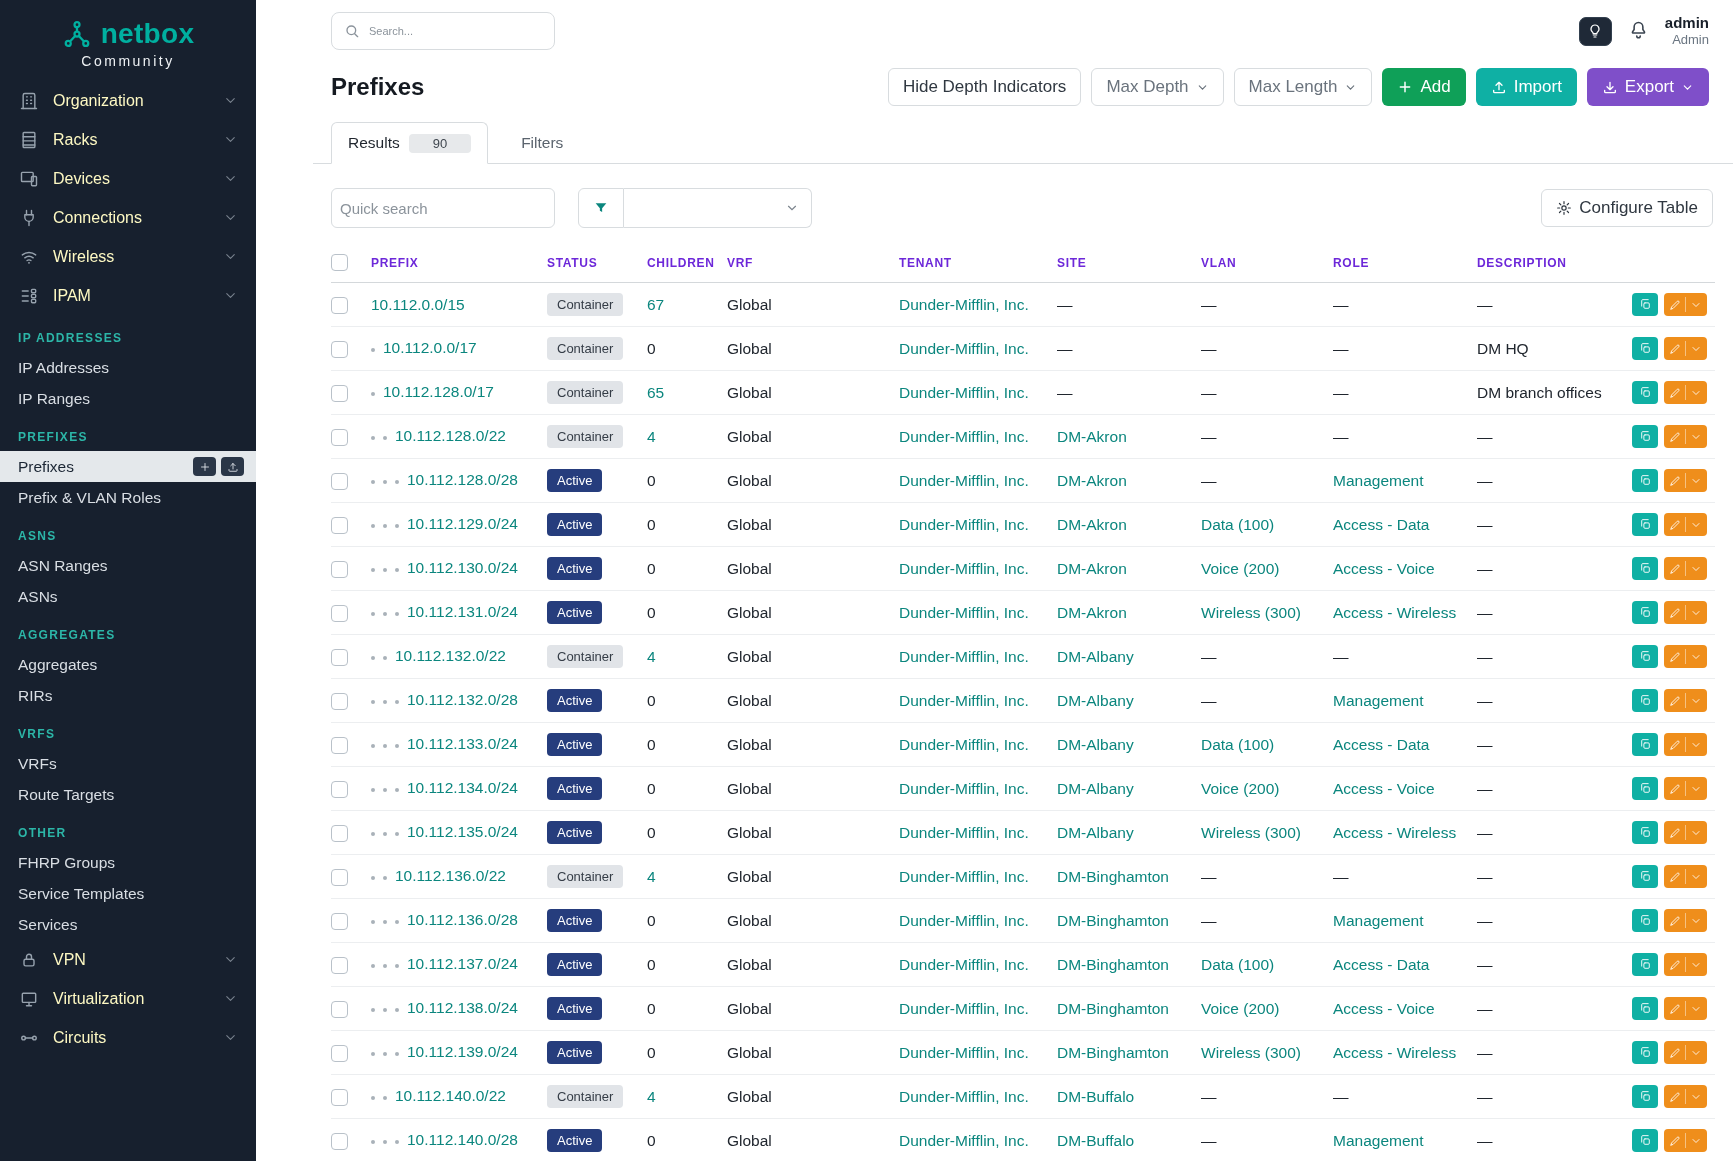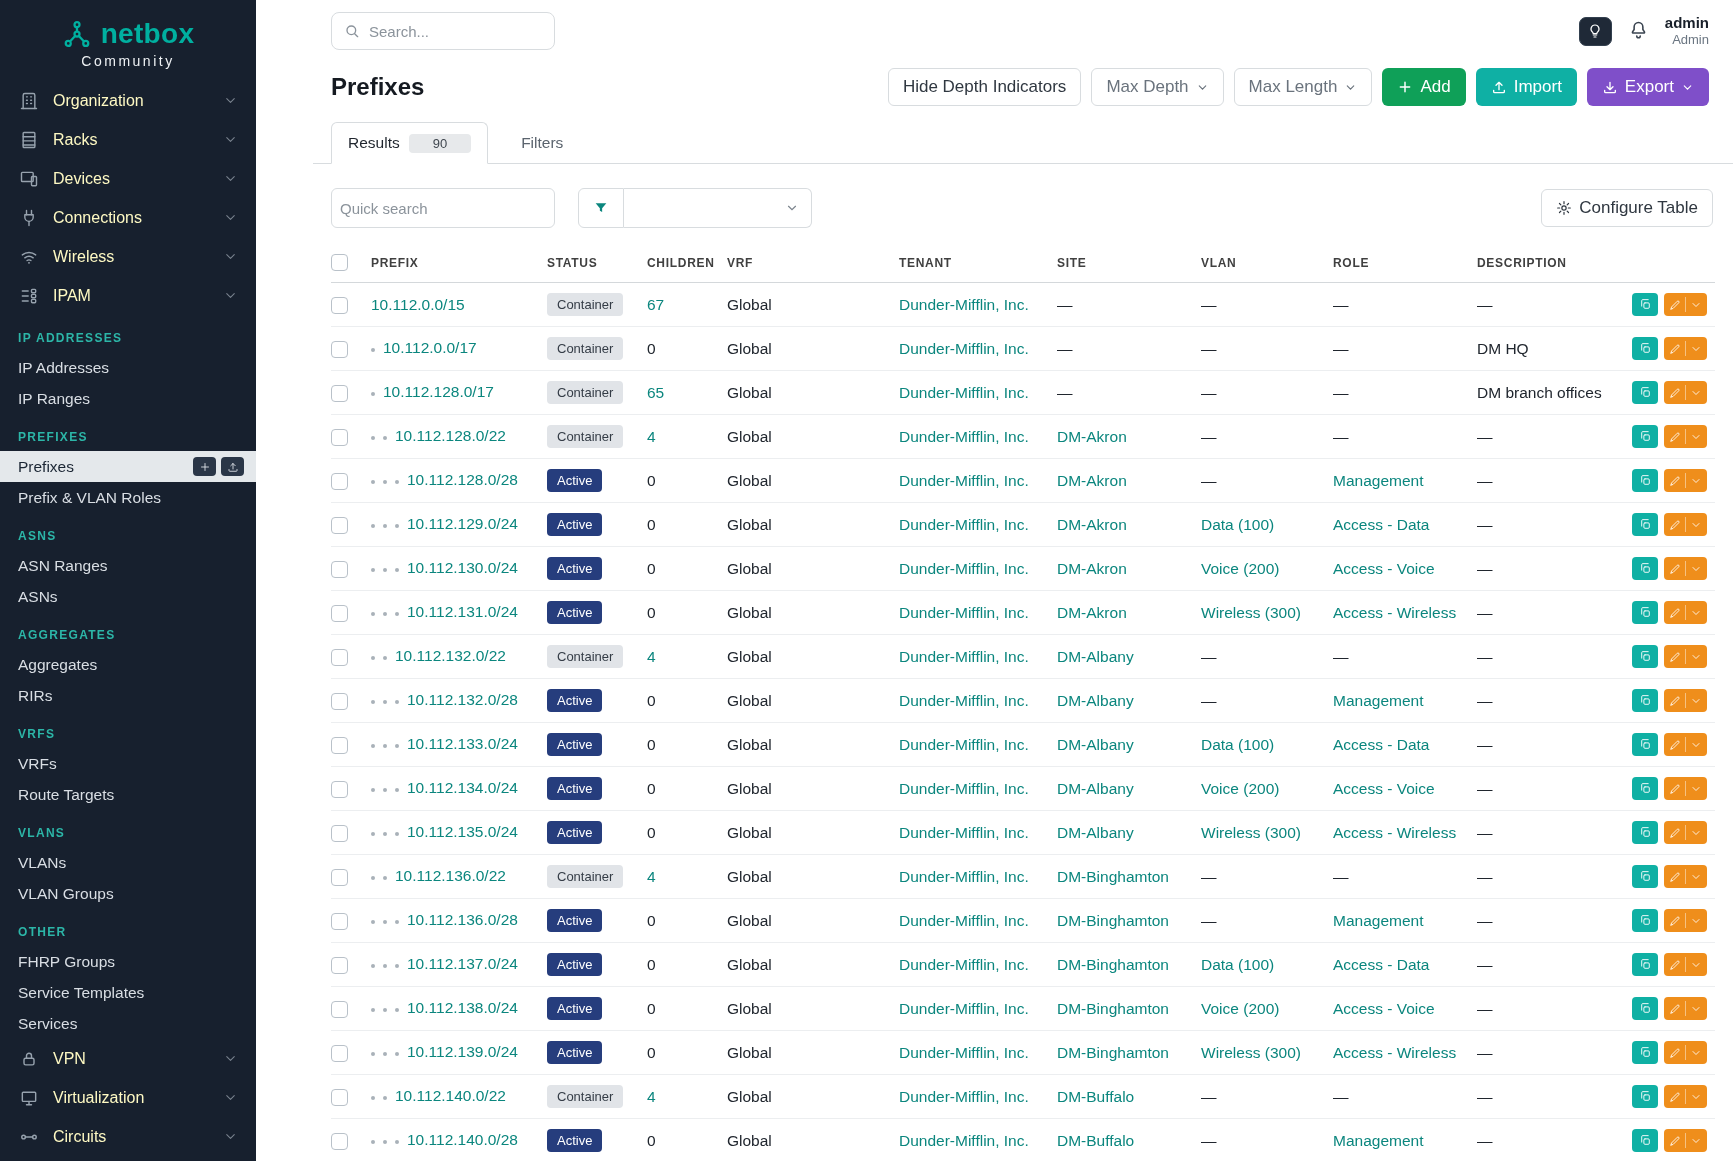--- a/index.html
+++ b/index.html
@@ -37,21 +37,21 @@
   .mini-btn{width:23px;height:19px;border-radius:4px;background:#2a3647;color:#e6eaee;
     display:flex;align-items:center;justify-content:center;cursor:pointer}
   .mini-btn svg{width:12px;height:12px}
 
   
   .main{margin-left:313px;width:1420px}
   .topbar{height:62px;display:flex;align-items:center;padding:0 24px 0 18px}
   .searchbox{width:224px;height:38px;border:1px solid var(--border);border-radius:8px;
     display:flex;align-items:center;gap:9px;padding:0 12px;background:#fff;color:#8b939b}
   .searchbox svg{width:16px;height:16px}
-  .searchbox input{border:none;outline:none;font-size:15px;width:100%;background:transparent;color:#333}
+  .searchbox input{border:none;outline:none;font-size:11px;width:100%;background:transparent;color:#333}
   .searchbox input::placeholder{color:#8b939b}
   .topbar-right{margin-left:auto;display:flex;align-items:center;gap:16px}
   .theme-btn{width:33px;height:29px;border-radius:7px;background:#1f2937;border:1px solid #33404f;
     color:#fff;display:flex;align-items:center;justify-content:center;cursor:pointer}
   .theme-btn svg{width:16px;height:16px}
   .bell-btn{color:#39434f;cursor:pointer}
   .bell-btn svg{width:21px;height:21px}
   .user-block{text-align:right;line-height:1.2}
   .user-name{font-weight:bold;font-size:15px;color:#19202a}
   .user-role{font-size:13px;color:#6b7682}
@@ -84,21 +84,21 @@
     display:flex;align-items:center;justify-content:center;color:var(--link);background:#fff;cursor:pointer}
   .filter-btn svg{width:16px;height:16px}
   .filter-select{width:188px;height:40px;border:1px solid var(--border);border-left:none;
     border-radius:0 6px 6px 0;display:flex;align-items:center;justify-content:flex-end;
     padding:0 12px;color:#7c848d;background:#fff;cursor:pointer}
   .filter-select svg{width:14px;height:14px}
   .configure-btn{margin-left:auto}
 
   .table-wrap{padding:26px 20px 0 18px}
   table{width:100%;border-collapse:collapse;table-layout:fixed}
-  th{font-size:12px;color:#404040;letter-spacing:.7px;text-align:left;font-weight:bold;
+  th{font-size:12px;color:#6d28d9;letter-spacing:.7px;text-align:left;font-weight:bold;
     padding:0 8px 11px 0;border-bottom:1px solid #d4d8db;text-transform:uppercase}
   td{height:44px;border-bottom:1px solid #eceef0;font-size:15.5px;color:#20262e;padding:0 8px 0 0;
     overflow:hidden;white-space:nowrap}
   .checkbox{width:17px;height:17px;border:1px solid #b9c1c9;border-radius:4px;display:inline-block;
     background:#fff;vertical-align:middle;cursor:pointer}
   .depth-dots{display:inline-block;vertical-align:middle}
   .depth-dots i{display:inline-block;width:4px;height:4px;border-radius:50%;background:#a9b1b9;
     margin-right:8px;vertical-align:middle}
   .lnk{color:var(--link);text-decoration:none;cursor:pointer}
   .badge{display:inline-block;font-size:13px;padding:5px 10px;border-radius:4px;line-height:1}
@@ -291,32 +291,20 @@
  </div>
  <div class="nav-section">
    <div class="nav-section-label">VRFs</div>
 
      <div class="sub-item">
        <span>VRFs</span>
 
      </div>
      <div class="sub-item">
        <span>Route Targets</span>
-
-     </div>
- </div>
- <div class="nav-section">
-   <div class="nav-section-label">VLANs</div>
-
-     <div class="sub-item">
-       <span>VLANs</span>
-
-     </div>
-     <div class="sub-item">
-       <span>VLAN Groups</span>
 
      </div>
  </div>
  <div class="nav-section">
    <div class="nav-section-label">Other</div>
 
      <div class="sub-item">
        <span>FHRP Groups</span>
 
      </div>

